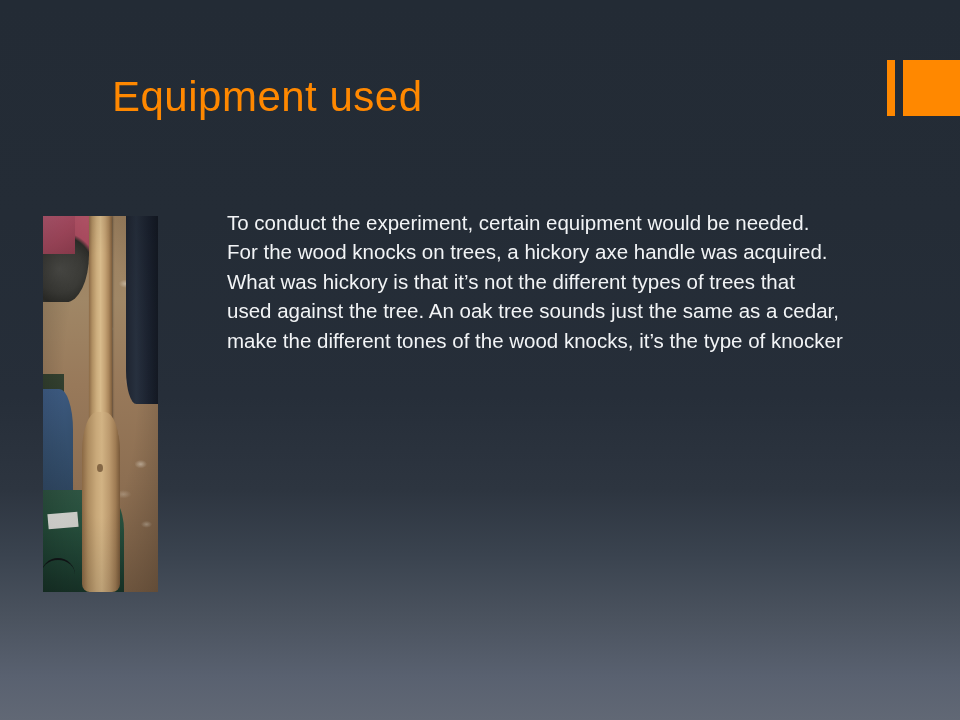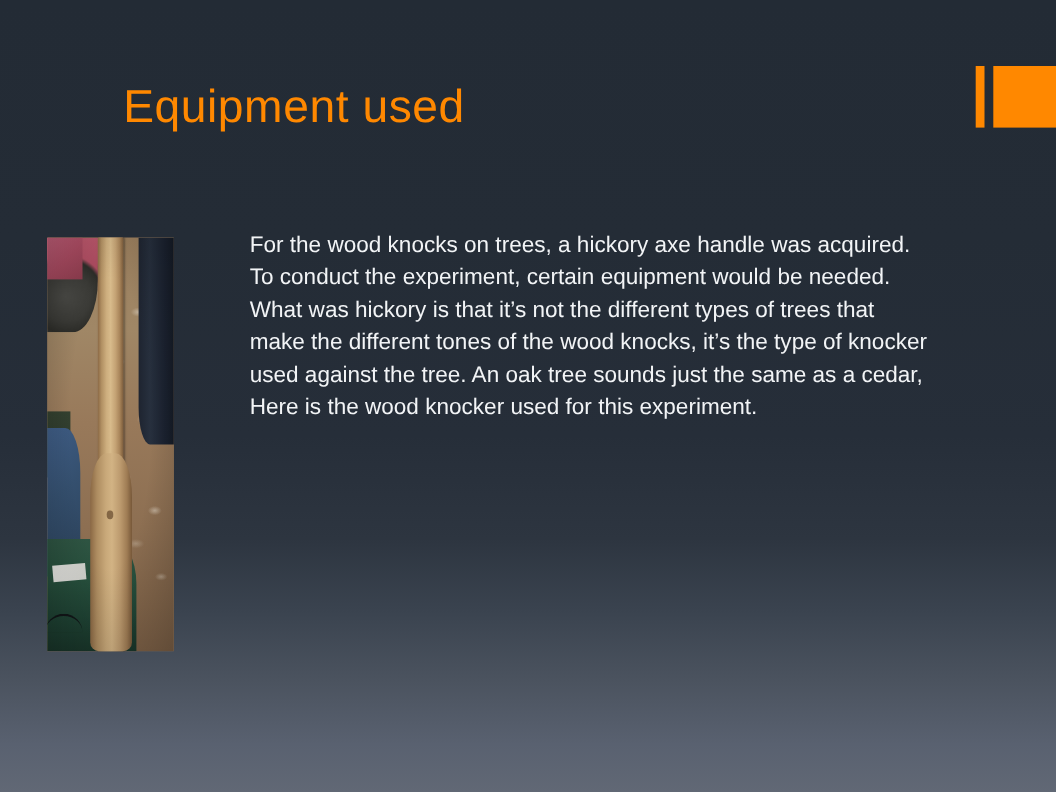--- a/index.html
+++ b/index.html
@@ -255,21 +255,20 @@
     <div class="photo-layer ph-green-bottom"></div>
     <div class="ph-green-label"></div>
     <div class="ph-hose"></div>
     <div class="ph-handle"></div>
     <div class="ph-handle-flare"></div>
     <div class="ph-handle-knot"></div>
     <div class="photo-layer ph-vignette"></div>
   </div>
 
   <div id="body-text">
+    <div class="line">To conduct the experiment, certain equipment would be needed.</div>
     <div class="line">For the wood knocks on trees, a hickory axe handle was acquired.</div>
-    <div class="line">To conduct the experiment, certain equipment would be needed.</div>
     <div class="line">What was hickory is that it’s not the different types of trees that</div>
+    <div class="line">used against the tree.  An oak tree sounds just the same as a cedar,</div>
     <div class="line">make the different tones of the wood knocks, it’s the type of knocker</div>
-    <div class="line">used against the tree.  An oak tree sounds just the same as a cedar,</div>
-    <div class="line">Here is the wood knocker used for this experiment.</div>
   </div>
 
 </div>
 
 </body></html>

